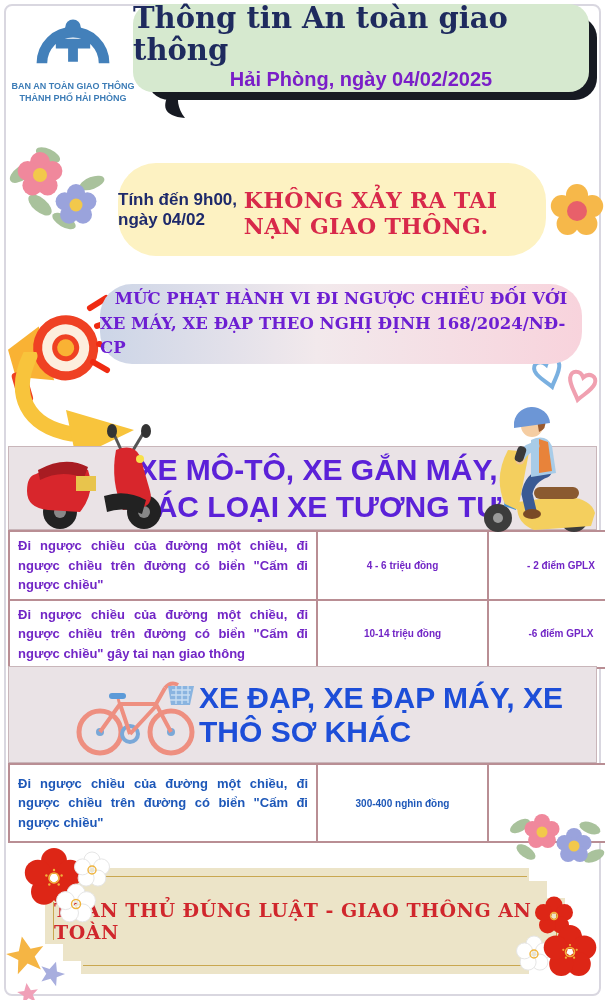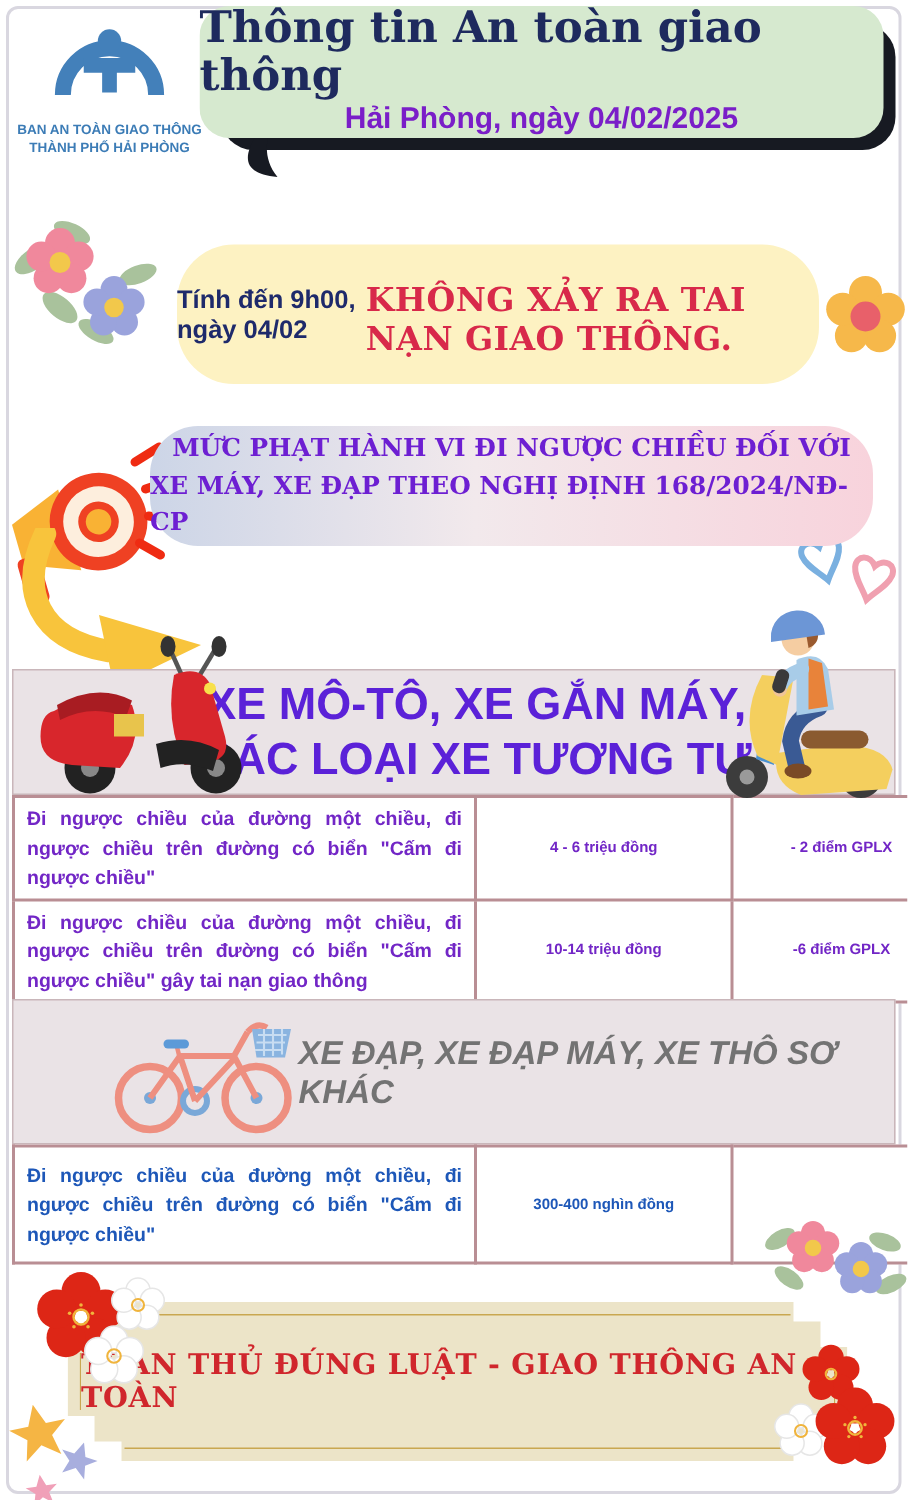--- a/index.html
+++ b/index.html
@@ -31,21 +31,21 @@
   .notice div { font-family:"DejaVu Serif", serif; color:#6d1fd2; font-weight:bold; font-size:16.5px; line-height:1.5; }
 
   
   .tbl-band { position:absolute; left:8px; width:589px; background:#eae3e6; border:1px solid #c9b6ba; }
   .band1 { top:446px; height:84px; }
   .band2 { top:666px; height:97px; }
   .band-title { height:100%; display:flex; flex-direction:column; align-items:center; justify-content:center; }
   .band1 .band-title { padding-left:120px; padding-right:90px; }
   .band-title .t-purple { color:#5b21d8; font-weight:bold; font-size:30px; line-height:1.25; }
   .band2 .band-title { padding-left:190px; align-items:flex-start; }
-  .band-title .t-blue { color:#737373; font-weight:bold; font-size:22px;font-style:italic; }
+  .band-title .t-blue { color:#1d4ed8; font-weight:bold; font-size:30px; }
 
   table.grid { position:absolute; left:8px; width:589px; border-collapse:collapse; table-layout:fixed; background:#ffffff; }
   .grid1 { top:530px; }
   .grid2 { top:763px; }
   table.grid td { border:2px solid #b98e94; vertical-align:middle; padding:4px 8px; }
   td.c-viol { width:308px; text-align:justify; }
   td.c-fine { width:171px; text-align:center; }
   td.c-pts  { width:146px; text-align:center; }
   .grid1 td { color:#7226c6; font-weight:bold; font-size:13px; line-height:1.5; }
   .grid1 tr:nth-child(1) td { height:66px; }

